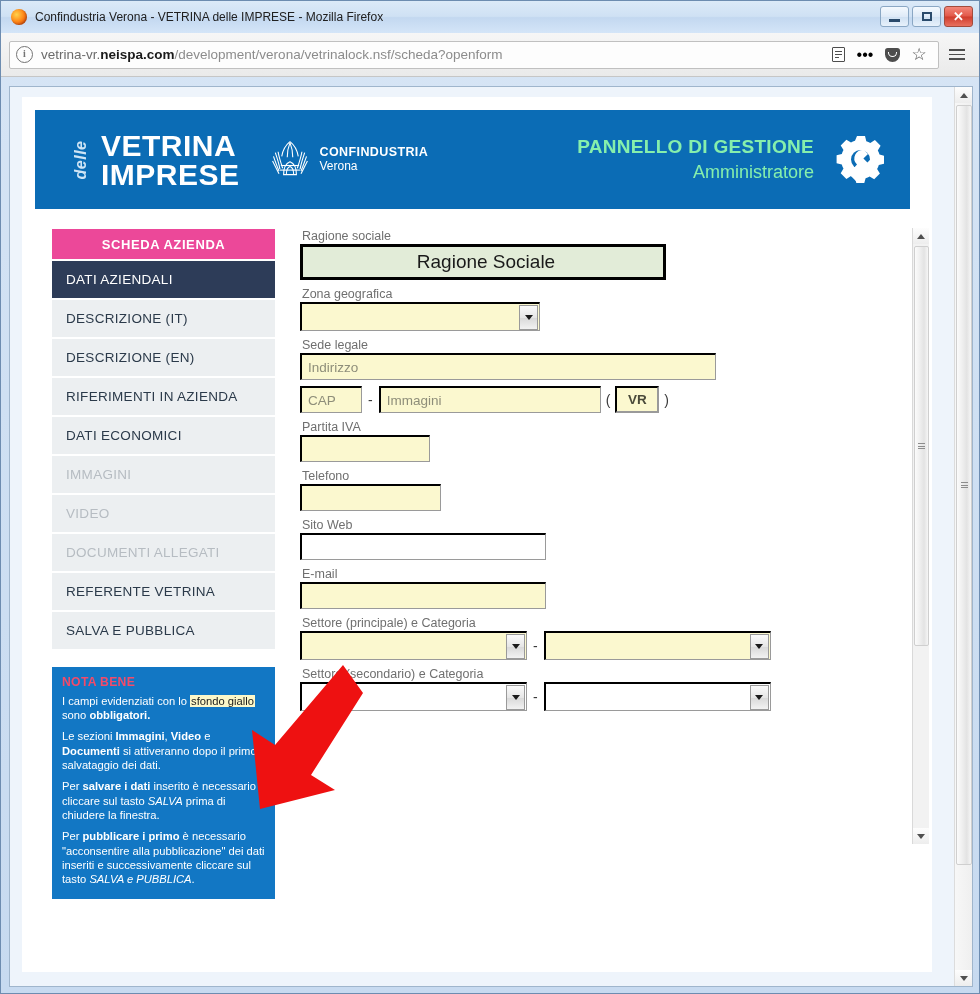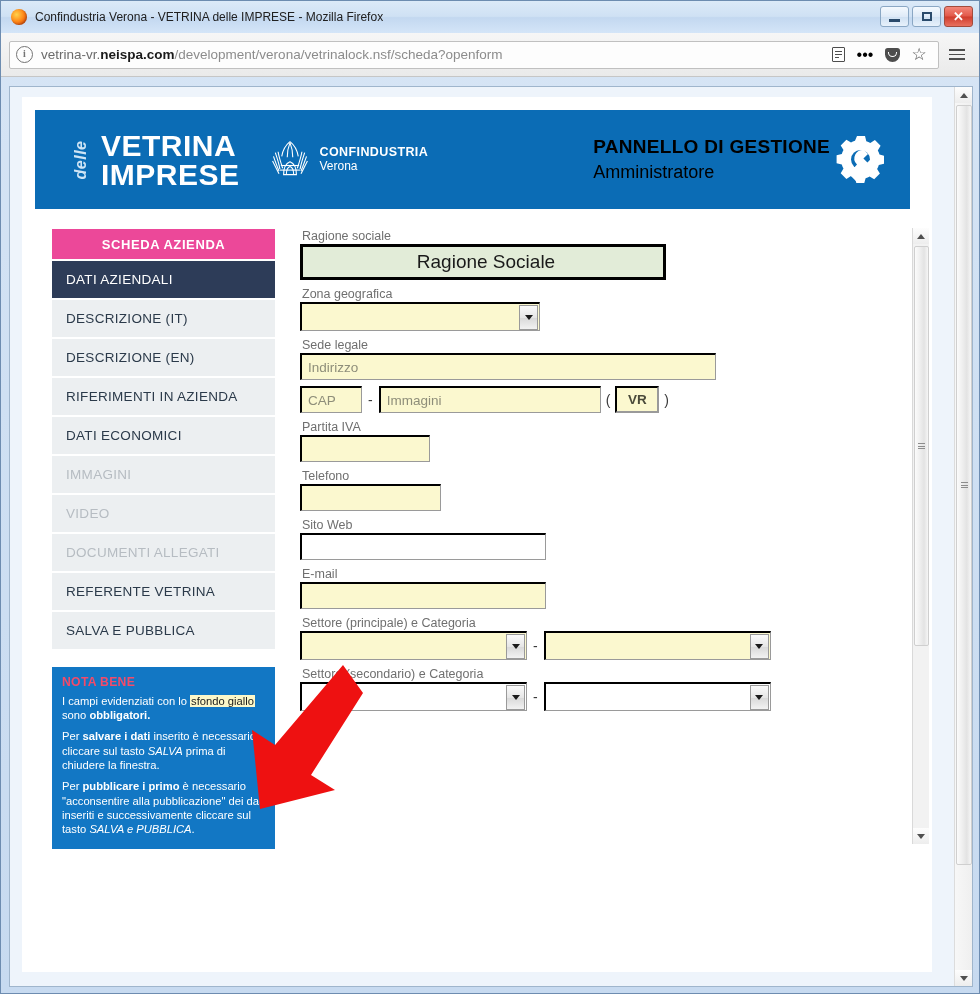--- a/index.html
+++ b/index.html
@@ -139,21 +139,21 @@
   .confind{
     display:flex;align-items:center;margin-left:28px;
   }
   .confind-mark{
     width:44px;height:44px;flex:0 0 auto;margin-right:8px;
   }
   .confind-txt{color:#ffffff;line-height:1.15;}
   .confind-txt .c1{font-size:12.5px;font-weight:bold;letter-spacing:0.4px;}
   .confind-txt .c2{font-size:12px;}
   .panel-title{
-    margin-left:auto;text-align:left;color:#000000;margin-right:6px;
+    margin-left:auto;text-align:right;color:#86efac;margin-right:22px;
   }
   .panel-title .p1{font-size:19px;font-weight:bold;letter-spacing:0.3px;}
   .panel-title .p2{font-size:18px;margin-top:4px;}
   .gear-wrap{margin-right:22px;width:52px;height:52px;flex:0 0 auto;}
 
   
   .menu{
     position:absolute;left:30px;top:132px;width:223px;
   }
   .menu-head{
@@ -377,20 +377,21 @@
           <div class="menu-item disabled">IMMAGINI</div>
           <div class="menu-item disabled">VIDEO</div>
           <div class="menu-item disabled">DOCUMENTI ALLEGATI</div>
           <div class="menu-item">REFERENTE VETRINA</div>
           <div class="menu-item">SALVA E PUBBLICA</div>
         </div>
 
         <div class="nota">
           <h4>NOTA BENE</h4>
           <p><span>I campi evidenziati con lo </span><span class="hl">sfondo giallo</span><span> sono </span><b>obbligatori.</b></p>
+          <p><span>Le sezioni </span><b>Immagini</b><span>, </span><b>Video</b><span> e </span><b>Documenti</b><span> si attiveranno dopo il primo salvataggio dei dati.</span></p>
           <p><span>Per </span><b>salvare i dati</b><span> inserito è necessario cliccare sul tasto </span><i>SALVA</i><span> prima di chiudere la finestra.</span></p>
           <p><span>Per </span><b>pubblicare i primo</b><span> è necessario "acconsentire alla pubblicazione" dei dati inseriti e successivamente cliccare sul tasto </span><i>SALVA e PUBBLICA</i><span>.</span></p>
         </div>
 
         <div class="form">
 
           <div class="row">
             <div class="fld-label">Ragione sociale</div>
             <div class="inp green" style="width:366px;">Ragione Sociale</div>
           </div>

